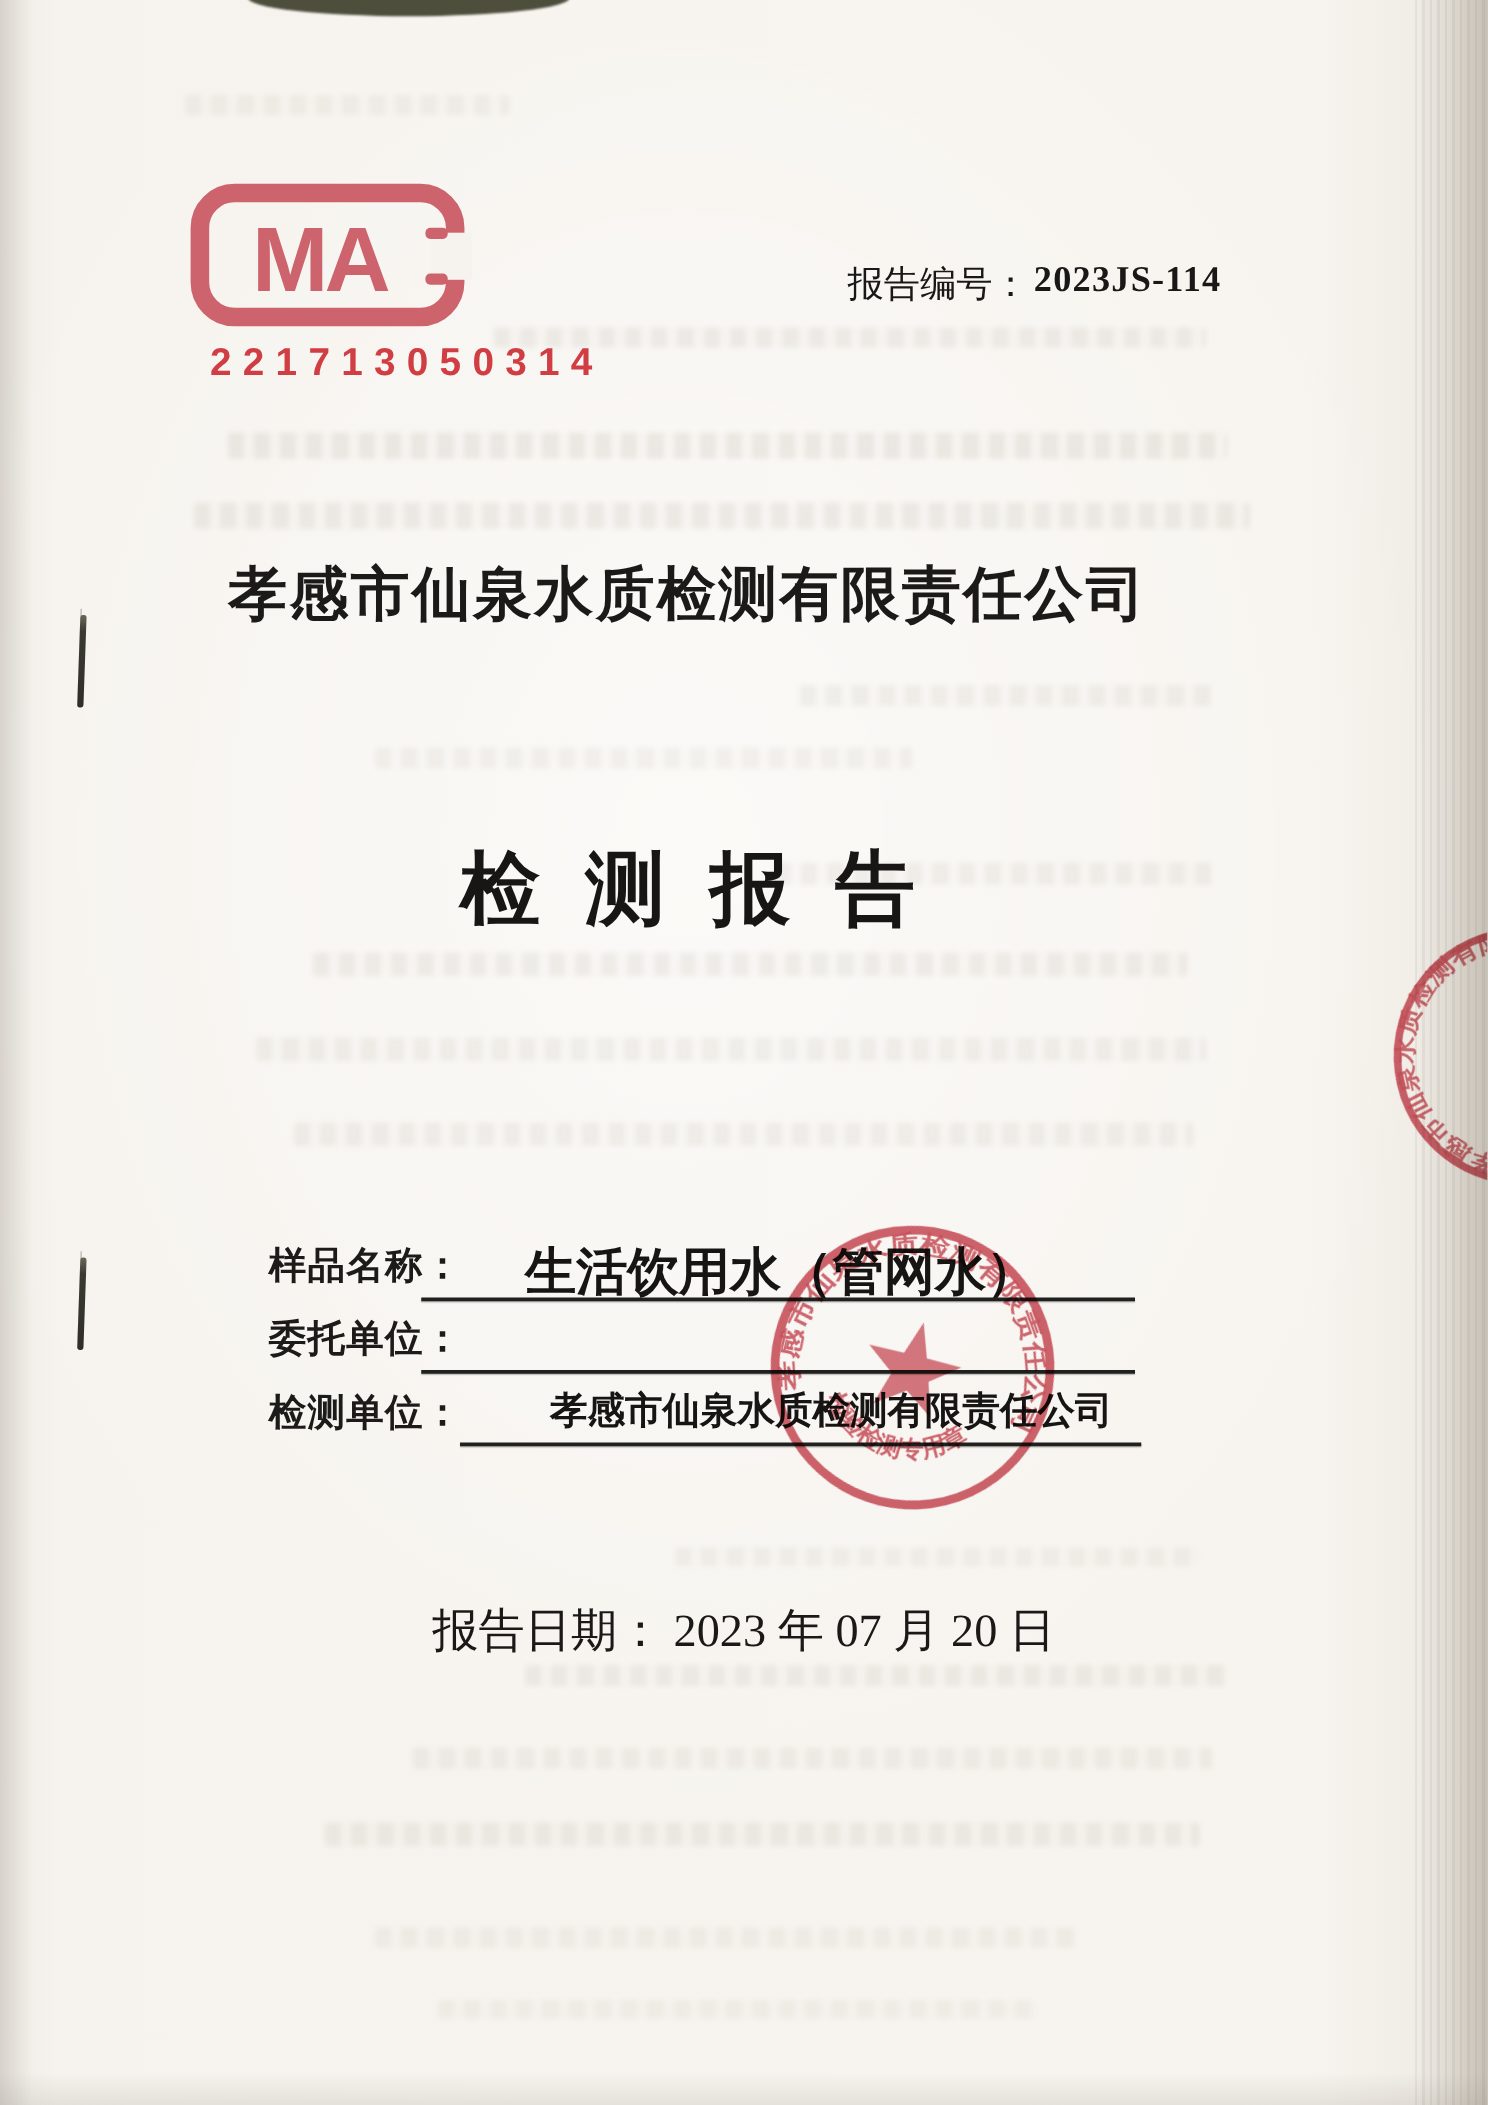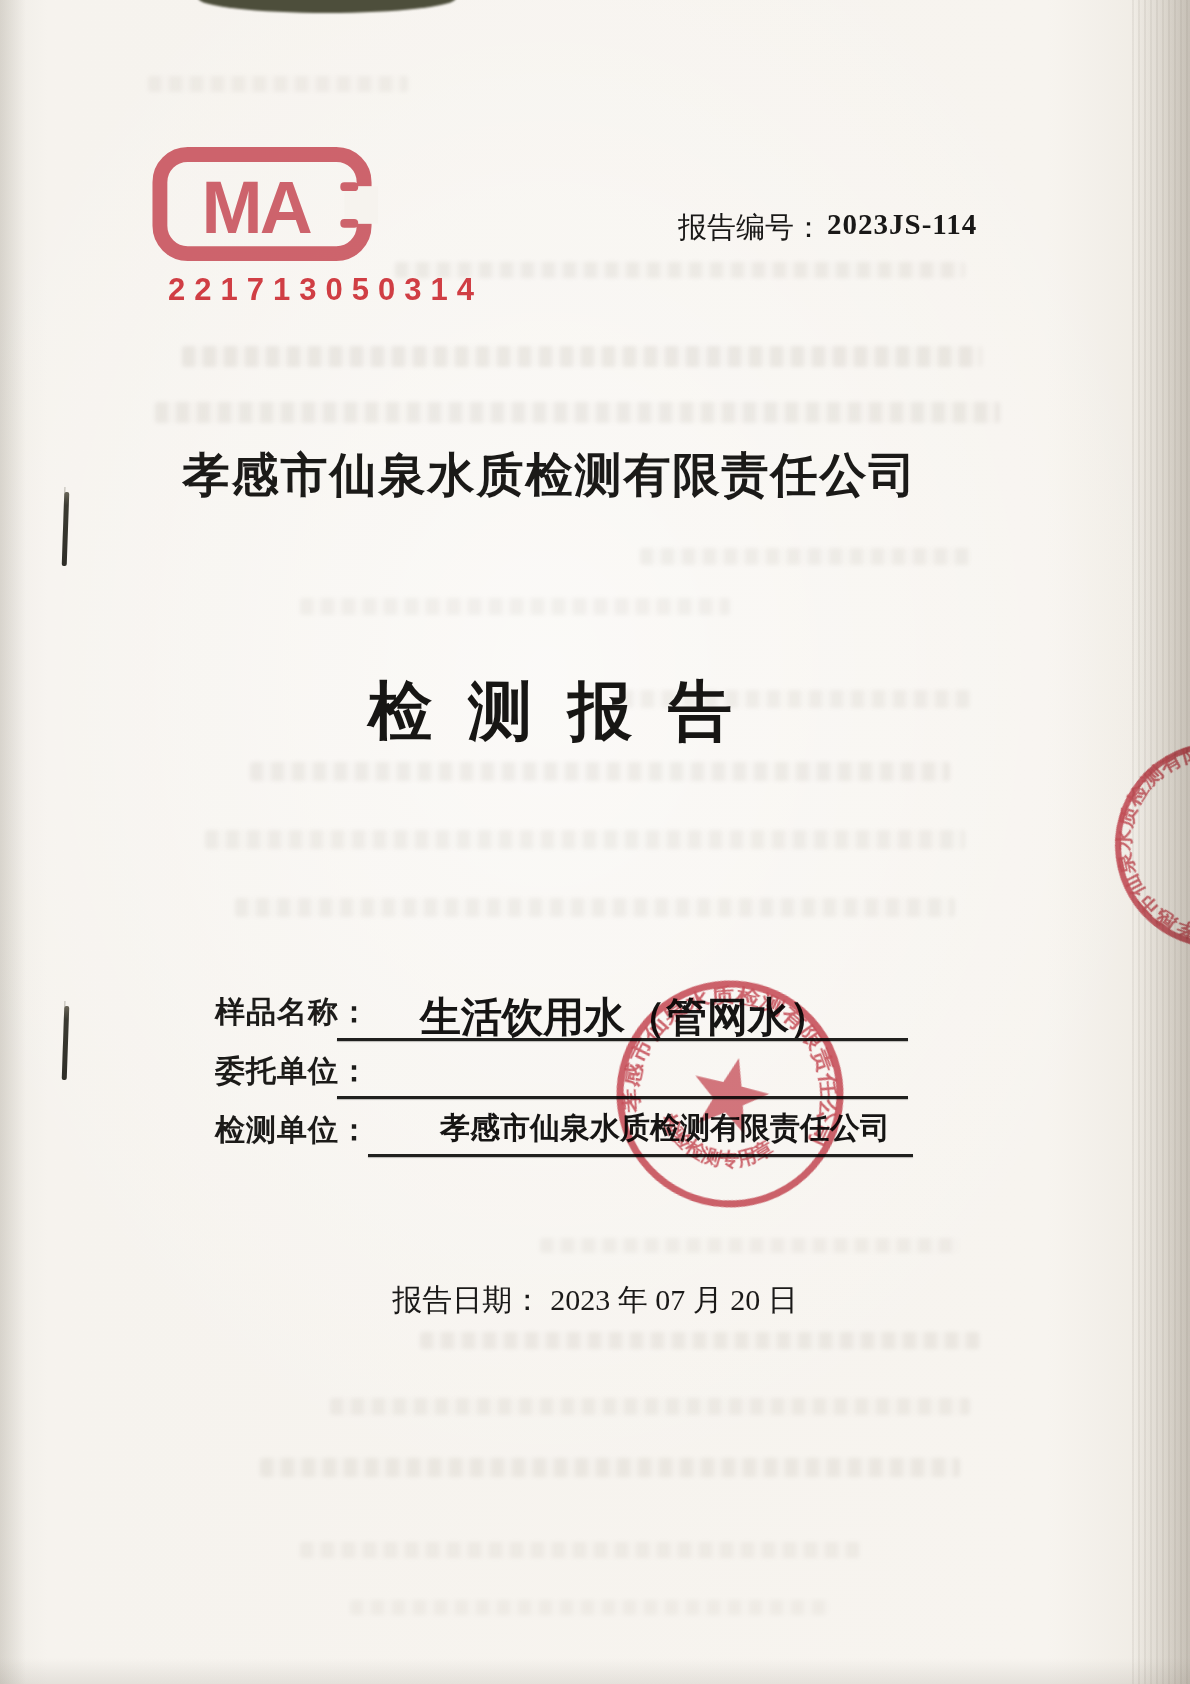--- a/index.html
+++ b/index.html
@@ -34,21 +34,21 @@
   .company{left:60px;top:444px;width:980px;text-align:center;font-size:47px;font-weight:bold;
     letter-spacing:2px;color:#1b1a18;white-space:nowrap;}
   .doctitle{left:60px;top:620px;width:980px;text-align:center;font-family:"Liberation Serif",serif;
     font-size:64px;font-weight:bold;letter-spacing:36px;text-indent:36px;color:#171614;white-space:nowrap;margin-top:48px;}
 
   .frow-label{font-size:30px;font-weight:bold;color:#1c1b19;white-space:nowrap;letter-spacing:1px;}
   .frow-value{font-size:41px;font-weight:bold;color:#161514;text-align:center;white-space:nowrap;}
   .uline{height:3px;background:#20201e;box-shadow:0 1px 1px rgba(0,0,0,.25);}
 
   .rdate{left:195px;top:1280px;width:800px;text-align:center;font-family:"Liberation Serif",serif;
-    font-size:30px;color:#1a1918;white-space:nowrap;}
+    font-size:37px;color:#1a1918;white-space:nowrap;}
   .rdate .val{margin-left:8px;}
 
   
   .seal{mix-blend-mode:multiply;opacity:.84;filter:blur(.4px);}
   .seal text{font-family:"Liberation Serif",serif;font-weight:bold;}
 
   .staple{width:5px;background:linear-gradient(180deg,#6a6659 0,#3b3a32 18%,#2e2d27 100%);
     border-radius:2px;box-shadow:-2px -7px 0 -2px rgba(110,106,94,.45);}
 
   .smudge{background:repeating-linear-gradient(90deg,rgba(128,118,102,.22) 0 13px,rgba(128,118,102,.04) 13px 21px);

